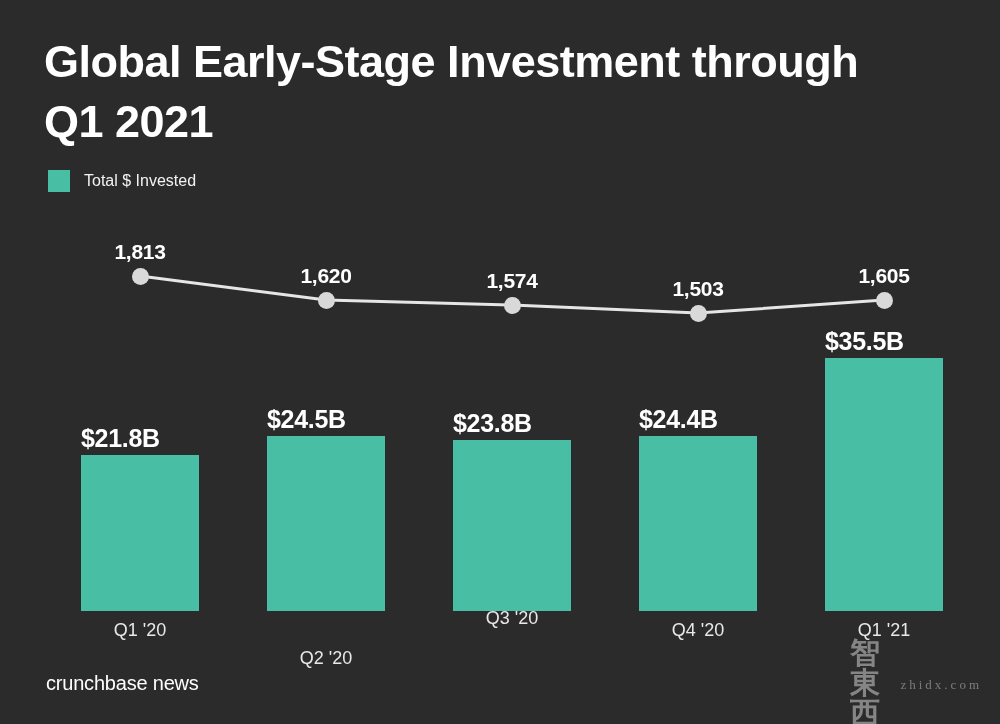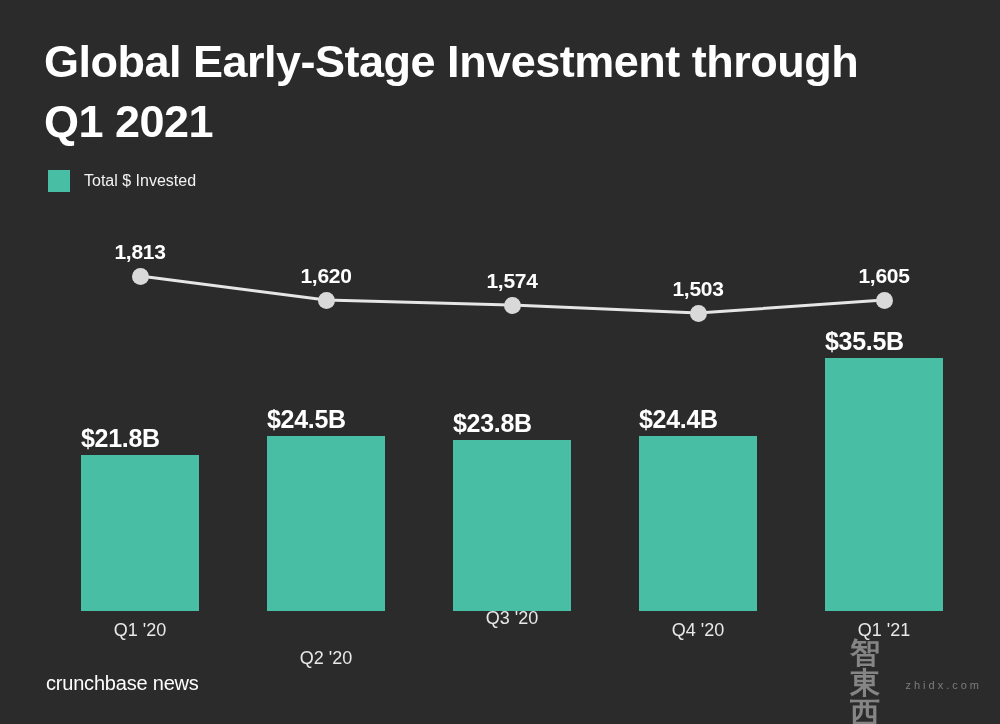--- a/index.html
+++ b/index.html
@@ -164,24 +164,24 @@
   .wm-glyphs {
     color: #cfcfcf;
     font-size: 30px;
     font-weight: 700;
     letter-spacing: 1px;
     line-height: 1;
     font-family: "DejaVu Sans", sans-serif;
   }
   .wm-url {
     color: #bdbdbd;
-    font-size: 11px;
+    font-size: 13px;
     letter-spacing: 3px;
     margin-top: 4px;
-    font-family: Liberation Sans, sans-serif;
+    font-family: Liberation Serif, serif;
   }
 </style>
 </head>
 <body>
 
 <div id="canvas">
 
   <div class="title">Global Early-Stage Investment through
 Q1 2021</div>
 

